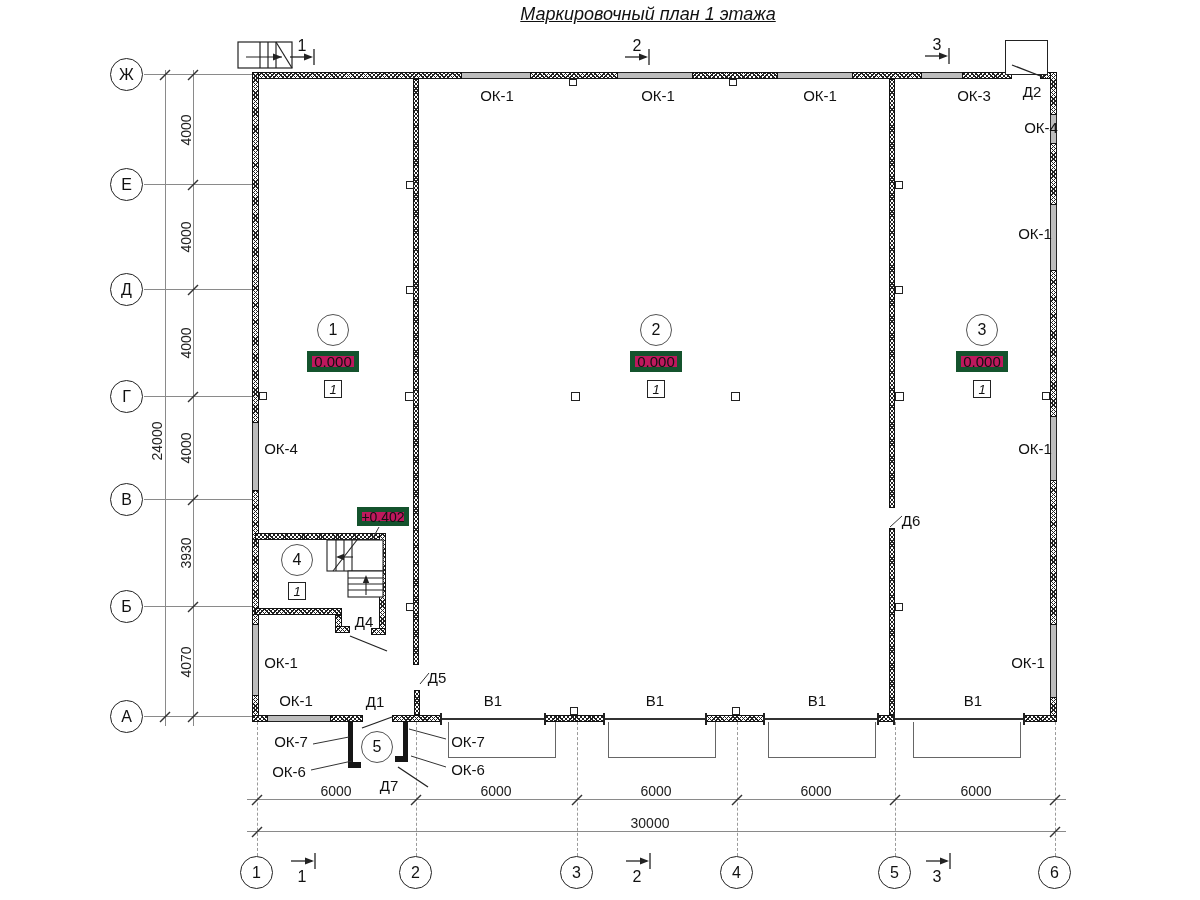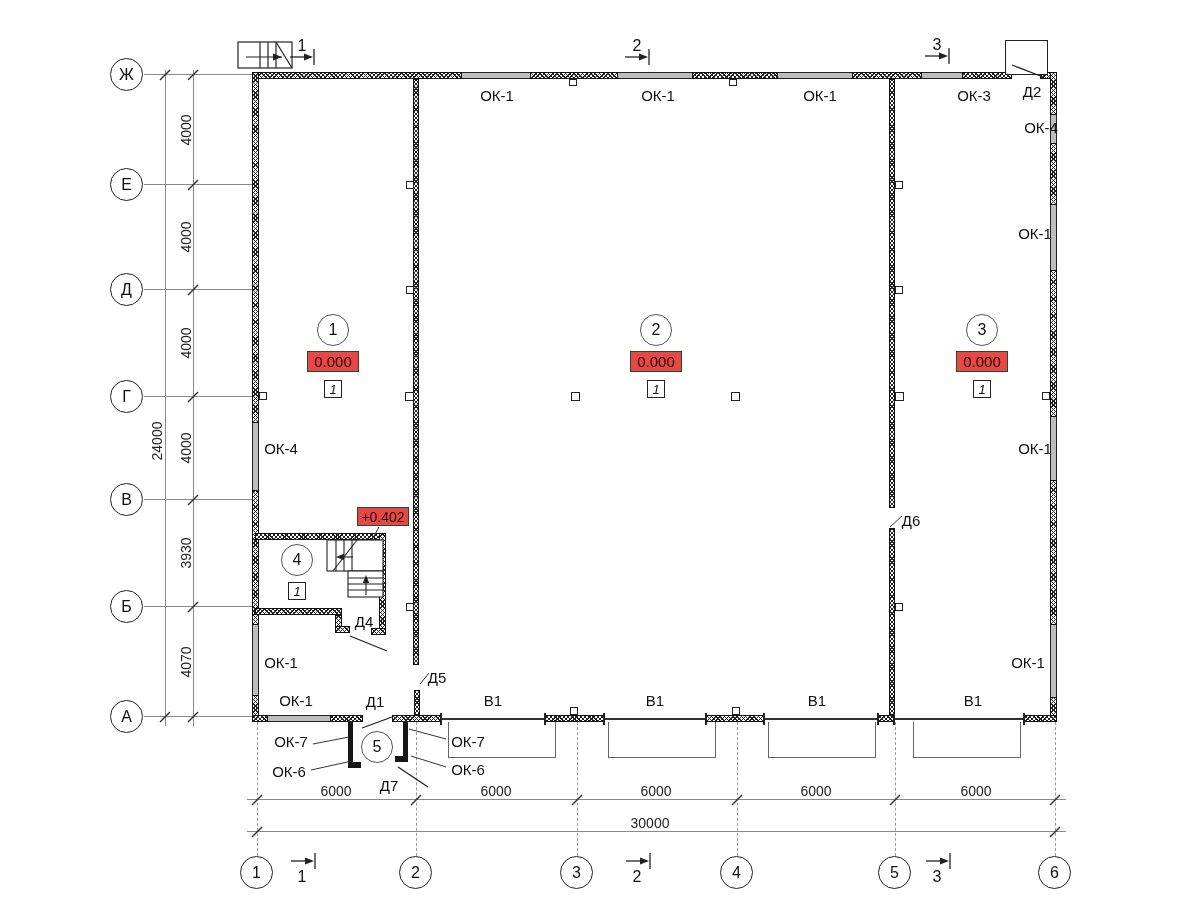--- a/index.html
+++ b/index.html
@@ -18,34 +18,35 @@
   .hl{position:absolute;height:1px;background:#8a8a8a}
   .vl{position:absolute;width:1px;background:#8a8a8a}
   .vld{position:absolute;width:0;border-left:1px dashed #9a9a9a}
   .axc{position:absolute;width:33px;height:33px;background:#fff;border:1.4px solid #222;border-radius:50%;
        display:flex;align-items:center;justify-content:center;font-size:16px;z-index:7}
   .rmc{position:absolute;width:32px;height:32px;background:#fff;border:1px solid #555;border-radius:50%;
        display:flex;align-items:center;justify-content:center;font-size:16px;z-index:6}
   .lbl{position:absolute;transform:translate(-50%,-50%);font-size:15px;white-space:nowrap;z-index:6}
   .dimt{font-size:14px;color:#222}
   .vdim{position:absolute;transform:translate(-50%,-50%) rotate(-90deg);font-size:14px;color:#222;white-space:nowrap;z-index:6}
-  .ebox{position:absolute;background:#ef4444;border:1px solid #14532d;display:flex;align-items:center;justify-content:center;
+  .ebox{position:absolute;background:#be185d;border:5px solid #14532d;display:flex;align-items:center;justify-content:center;
         font-size:15px;z-index:6}
   .tbox{position:absolute;background:#fff;border:1.3px solid #222;display:flex;align-items:center;justify-content:center;
         font-size:13px;font-style:italic;z-index:6}
   .title{position:absolute;left:648px;top:4px;transform:translateX(-50%);font-size:18px;font-style:italic;
          text-decoration:underline;white-space:nowrap;z-index:8}
   .sec{position:absolute;transform:translate(-50%,-50%);font-size:16px;z-index:7}
   svg.ovl{position:absolute;left:0;top:0;z-index:5;pointer-events:none}
 </style>
 </head>
 <body>
 
 <div id="plan">
 
+  <div class="title">Маркировочный план 1 этажа</div>
 
   <div class="hl" style="left:144px;top:74px;width:108px"></div>
   <div class="hl" style="left:144px;top:184px;width:108px"></div>
   <div class="hl" style="left:144px;top:289px;width:108px"></div>
   <div class="hl" style="left:144px;top:396px;width:108px"></div>
   <div class="hl" style="left:144px;top:499px;width:108px"></div>
   <div class="hl" style="left:144px;top:606px;width:108px"></div>
   <div class="hl" style="left:144px;top:716px;width:108px"></div>
 
   <div class="vl" style="left:165px;top:70px;height:656px"></div>

